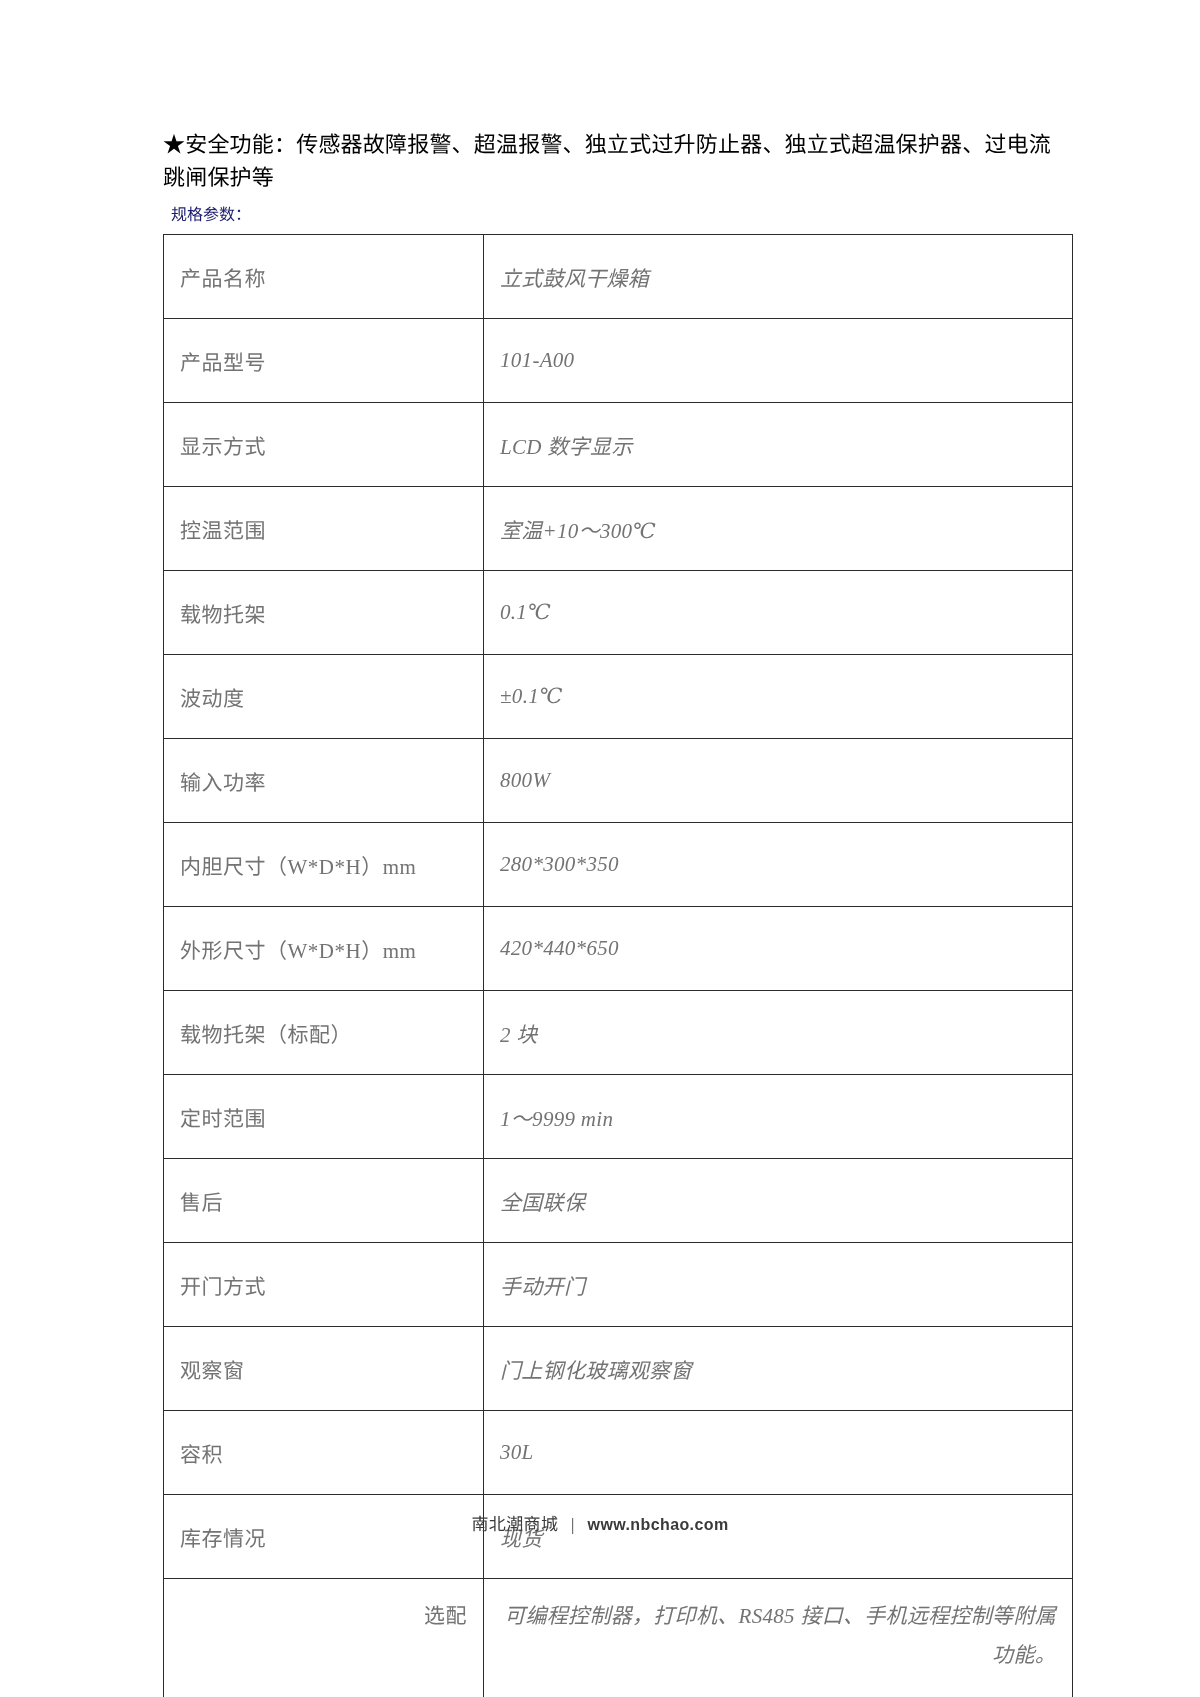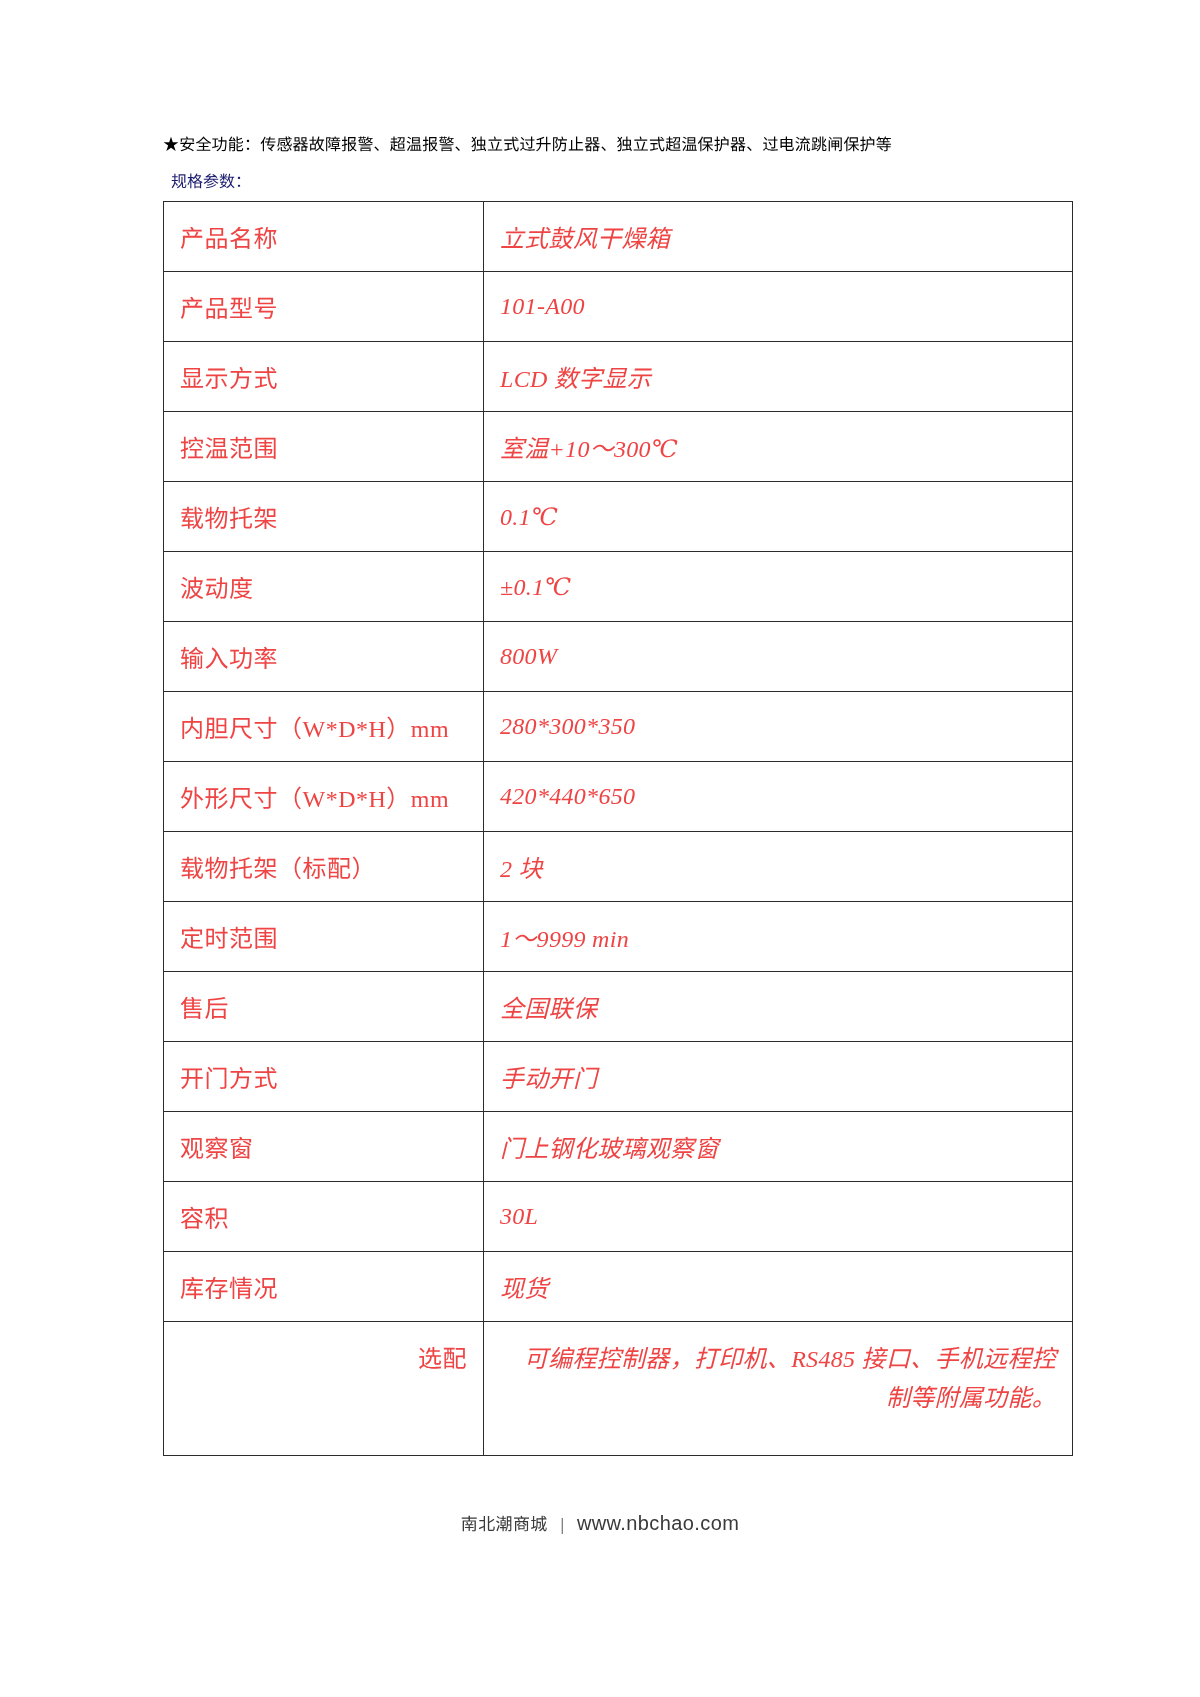--- a/index.html
+++ b/index.html
@@ -19,44 +19,44 @@
     box-sizing: border-box;
     overflow: hidden;
   }
   .content {
     position: absolute;
     left: 163px;
     top: 128px;
     width: 910px;
   }
   .safety-line {
-    font-size: 16px;
+    font-size: 22px;
     line-height: 33px;
     color: #000;
     letter-spacing: 0.2px;
   }
   .spec-title {
     margin-top: 6px;
     margin-left: 8px;
     font-size: 16px;
     line-height: 30px;
     color: #1b1b6e;
   }
   table.spec {
     margin-top: 4px;
     border-collapse: collapse;
     width: 910px;
     table-layout: fixed;
   }
   table.spec td {
     border: 1px solid #2b2b2b;
-    padding: 5px 16px;
+    padding: 12px 16px;
     height: 59px;
-    font-size: 24px;
-    color: #ef4444;
+    font-size: 21px;
+    color: #737373;
     vertical-align: middle;
   }
   table.spec td.label {
     width: 287px;
     letter-spacing: 0.5px;
   }
   table.spec td.value {
     letter-spacing: 0.3px;
     font-style: italic;
   }
@@ -75,21 +75,22 @@
     text-align: center;
     font-size: 17px;
     color: #3a3a3a;
     letter-spacing: 0.4px;
   }
   .footer .sep {
     margin: 0 8px;
   }
   .footer .url {
     font-family: "Liberation Sans", sans-serif;
-    font-size: 20px;
+    font-size: 16px;
+    font-weight: bold;
   }
 </style>
 </head>
 <body>
 
 <div class="page">
   <div class="content">
 
     <div class="safety-line">★安全功能：传感器故障报警、超温报警、独立式过升防止器、独立式超温保护器、过电流跳闸保护等</div>
 

